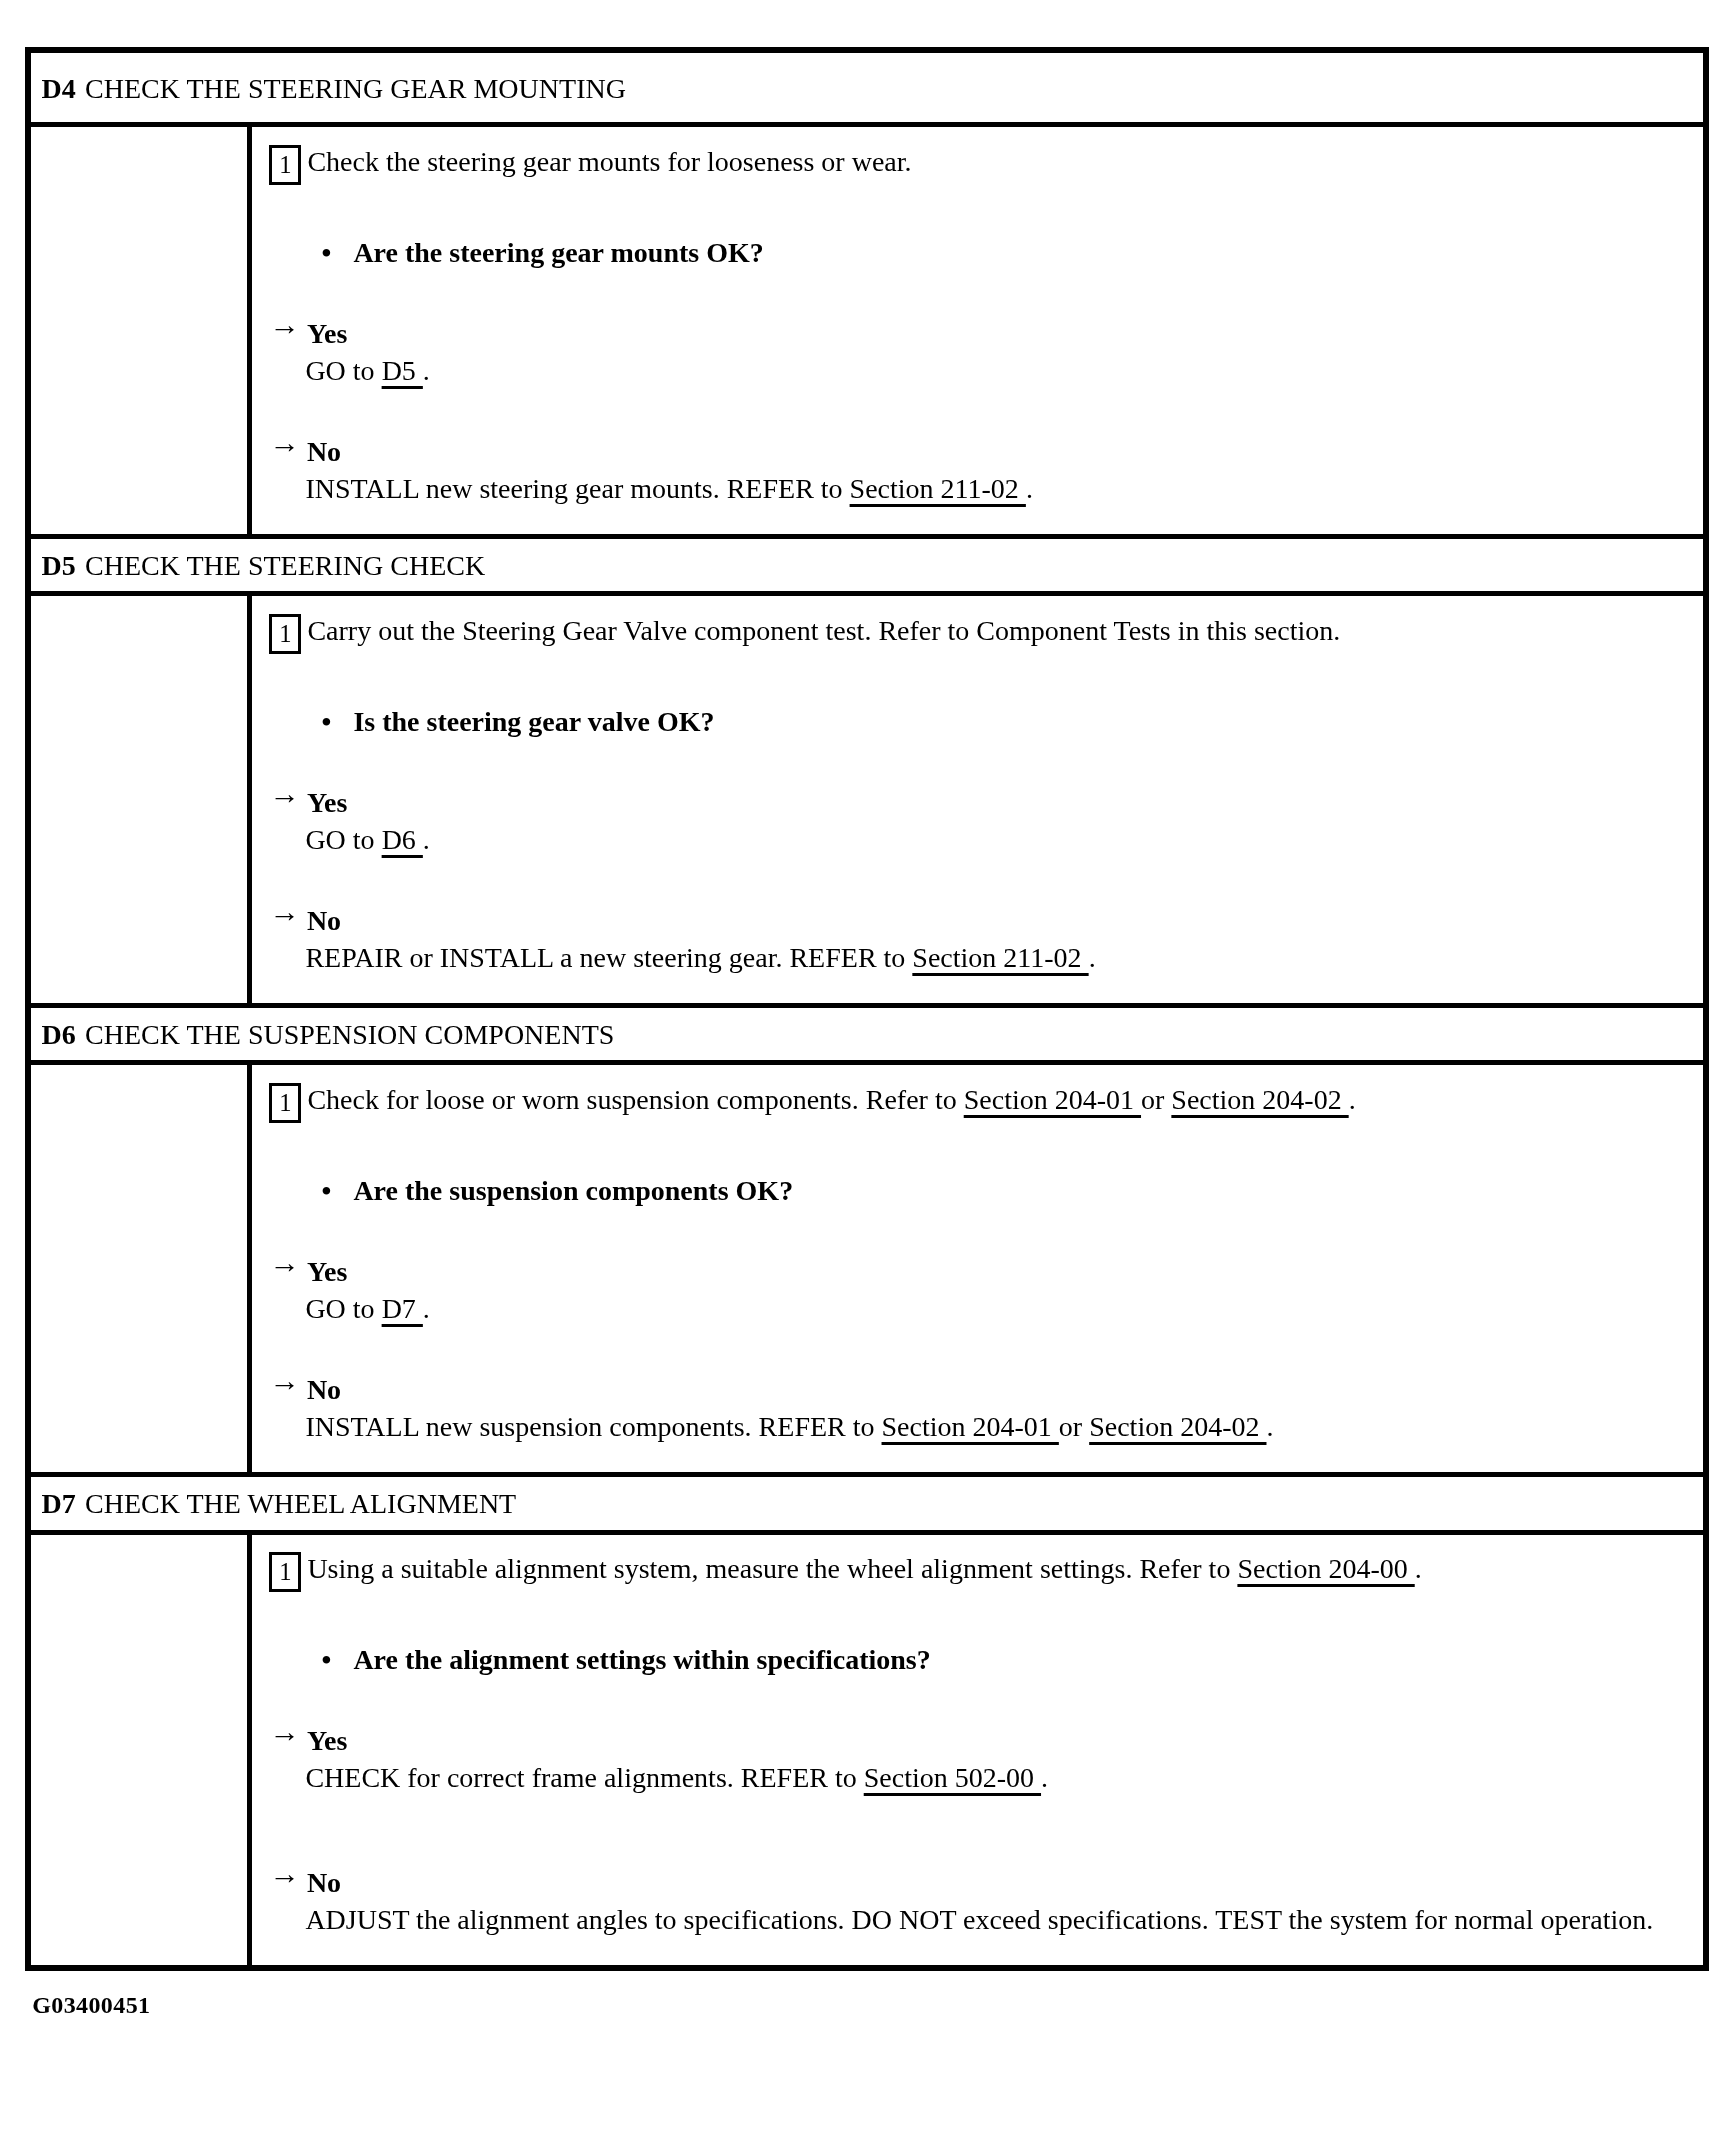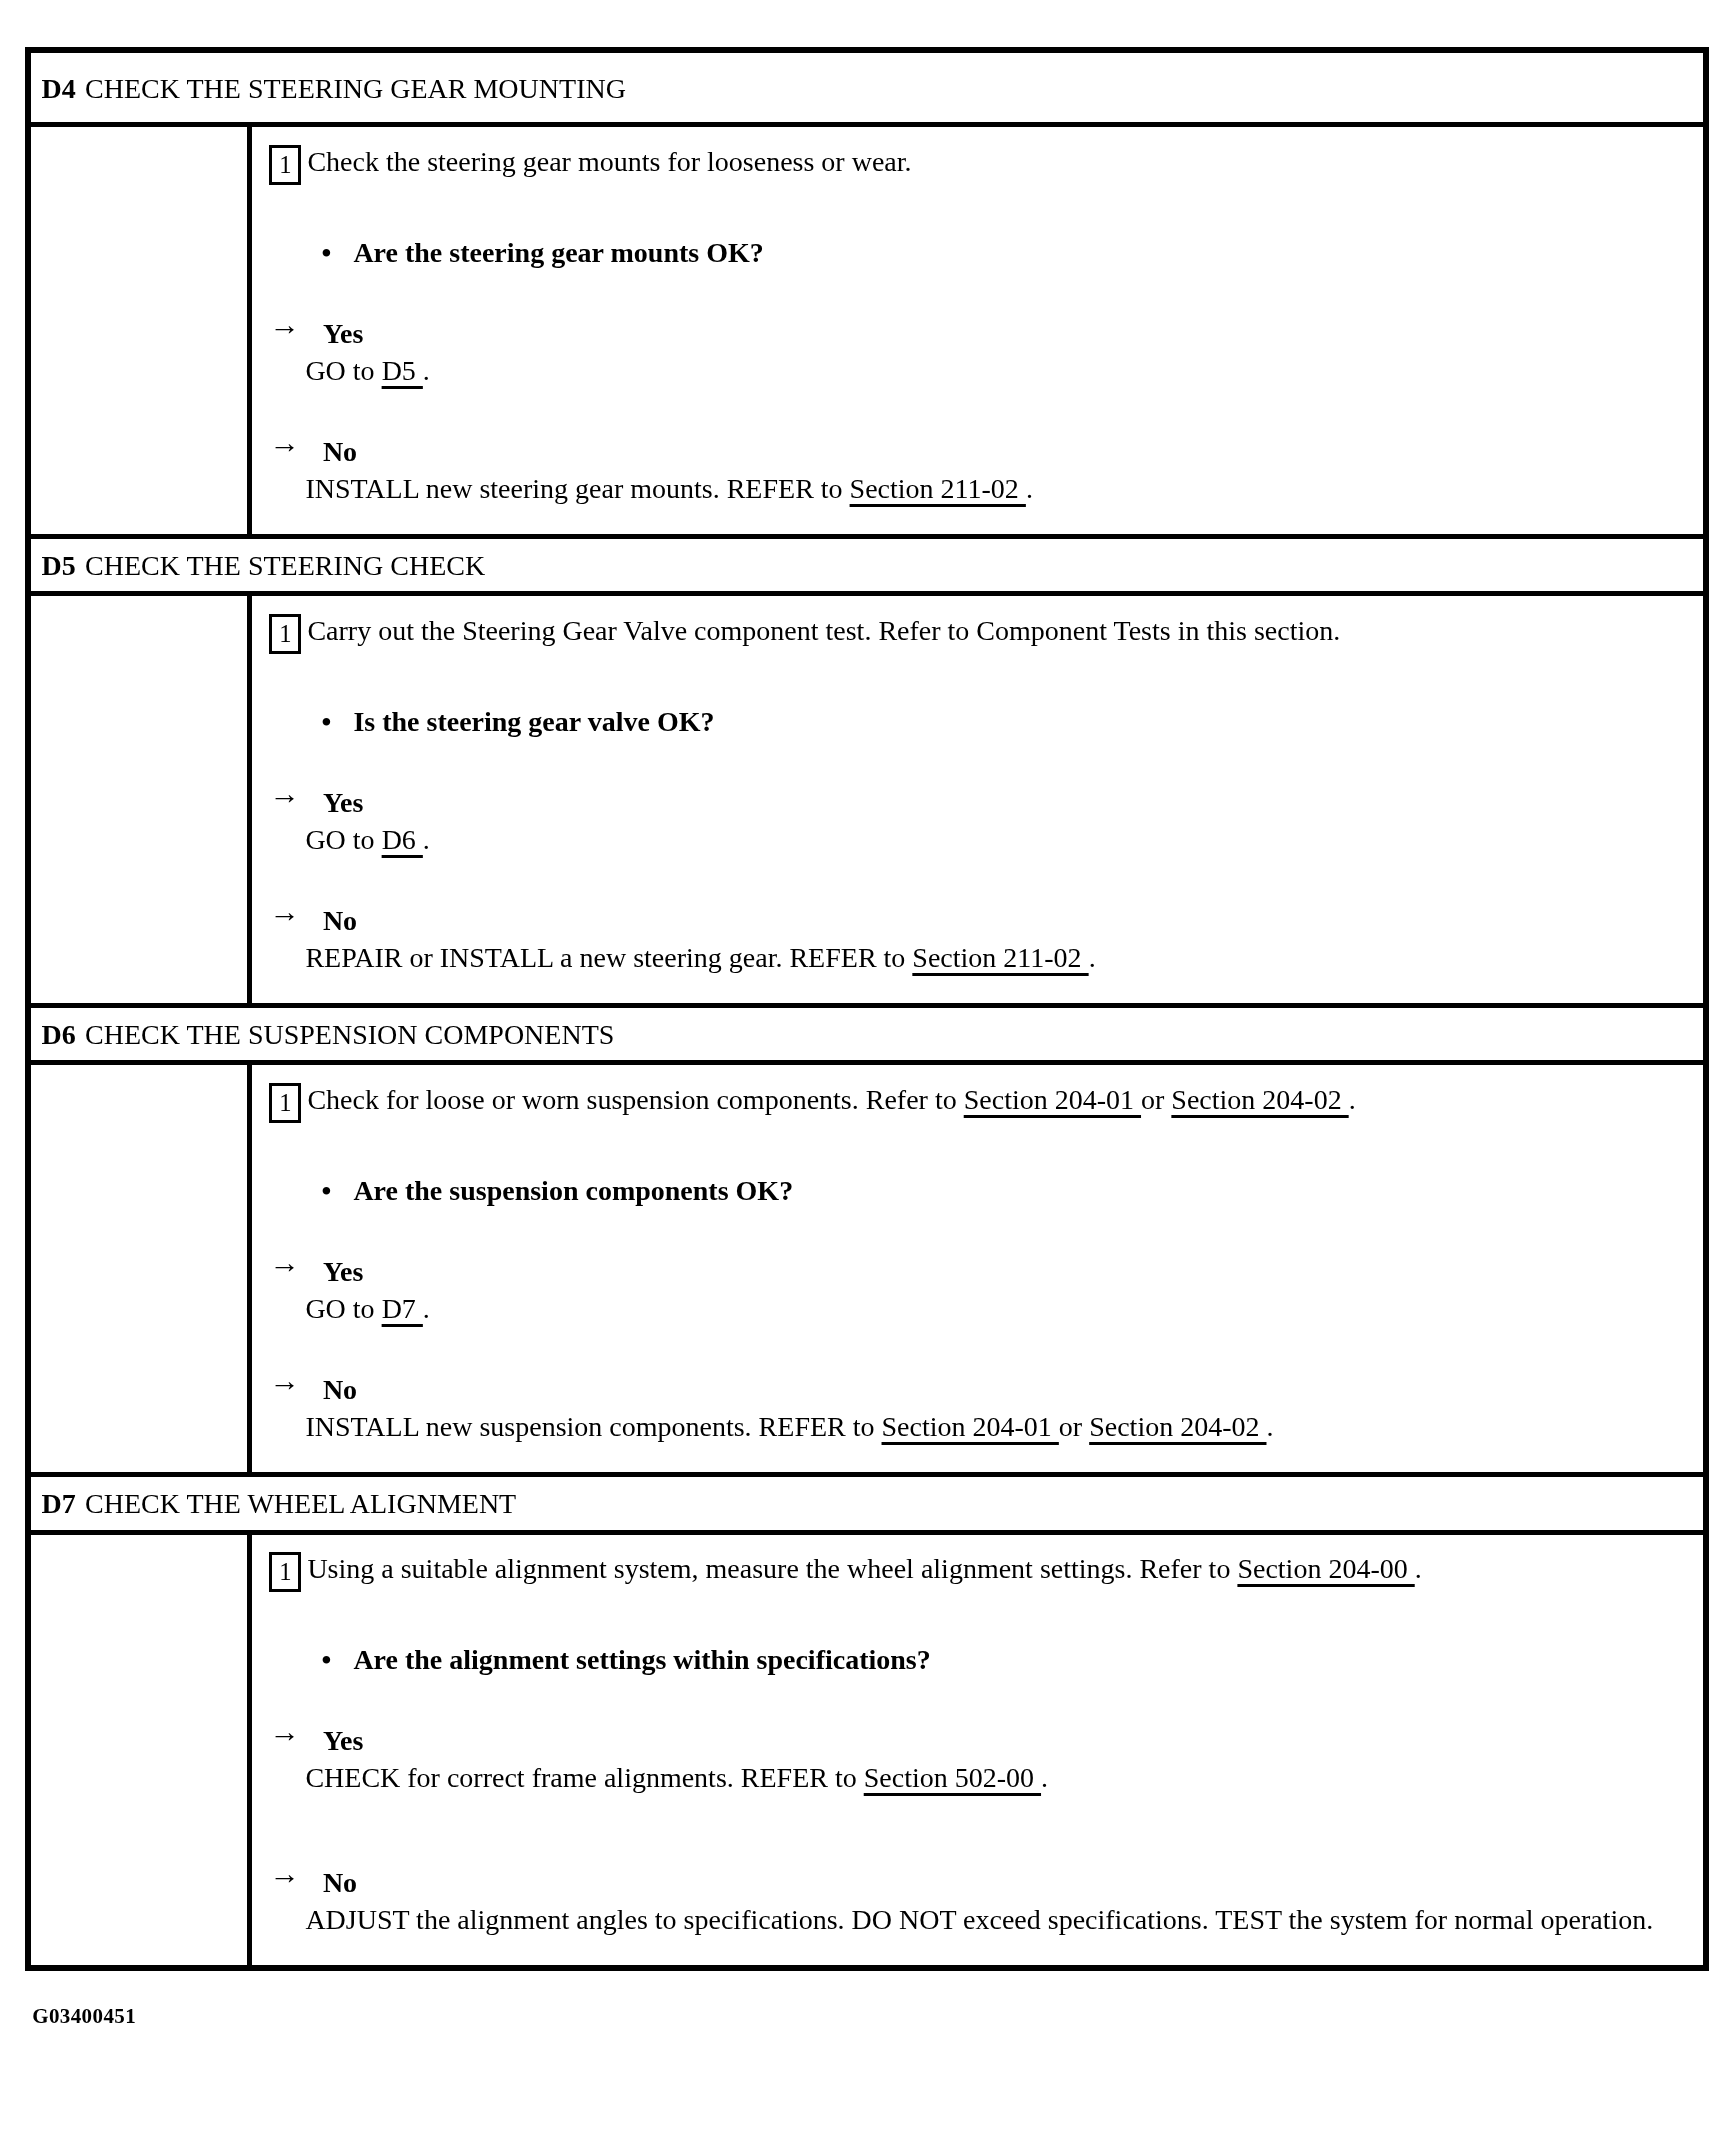--- a/index.html
+++ b/index.html
@@ -47,33 +47,33 @@
   .question { display: flex; font-weight: bold; margin: 49px 0 0 52px; }
   .q-bullet { flex: 0 0 32px; }
 
   .branch { margin-top: 44px; }
   .branch.gap-lg { margin-top: 68px; }
   .branch-head { display: flex; }
   .arrow-icon {
     flex: 0 0 25.4px; display: inline-block;
     font-size: 30.5px; transform: translateY(-8.5px);
   }
-  .branch-label { font-weight: bold; margin-left: 23px; }
+  .branch-label { font-weight: bold; margin-left: 7px; }
   .branch-action { margin-left: 36px; }
 
   .doc-link {
     color: #000;
     text-decoration: underline;
     text-decoration-thickness: 2.5px;
     text-underline-offset: 6px;
   }
 
   .figure-code {
-    margin-top: 33px; padding-left: 6.8px;
-    font-size: 21px; font-weight: bold; letter-spacing: 0.4px;
+    margin-top: 21px; padding-left: 6.8px;
+    font-size: 24px; font-weight: bold; letter-spacing: 0.4px;
   }
 </style>
 </head>
 <body>
 
 <div class="doc">
   <div class="ptable">
 
     <div class="sec">
       <div class="sec-head tall"><span class="sec-id">D4</span><span class="sec-title">CHECK THE STEERING GEAR MOUNTING</span></div>

